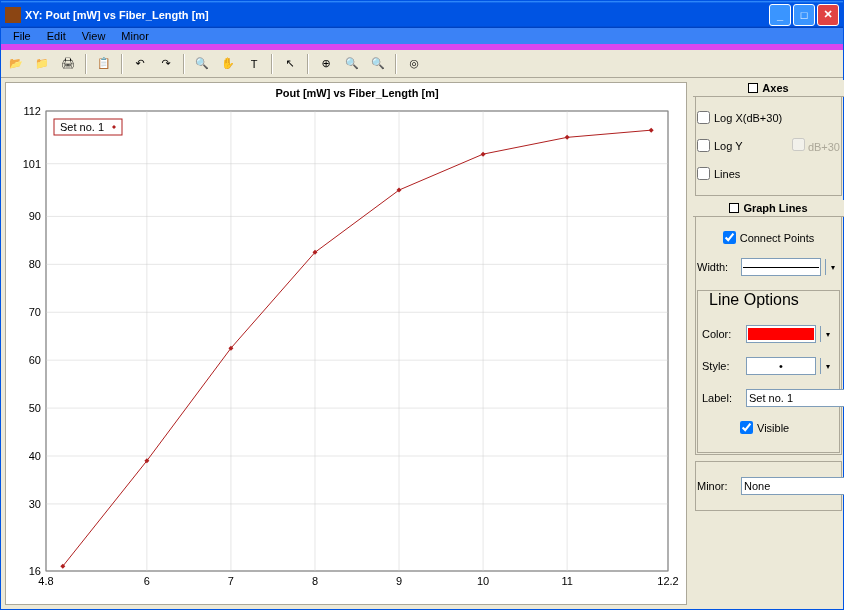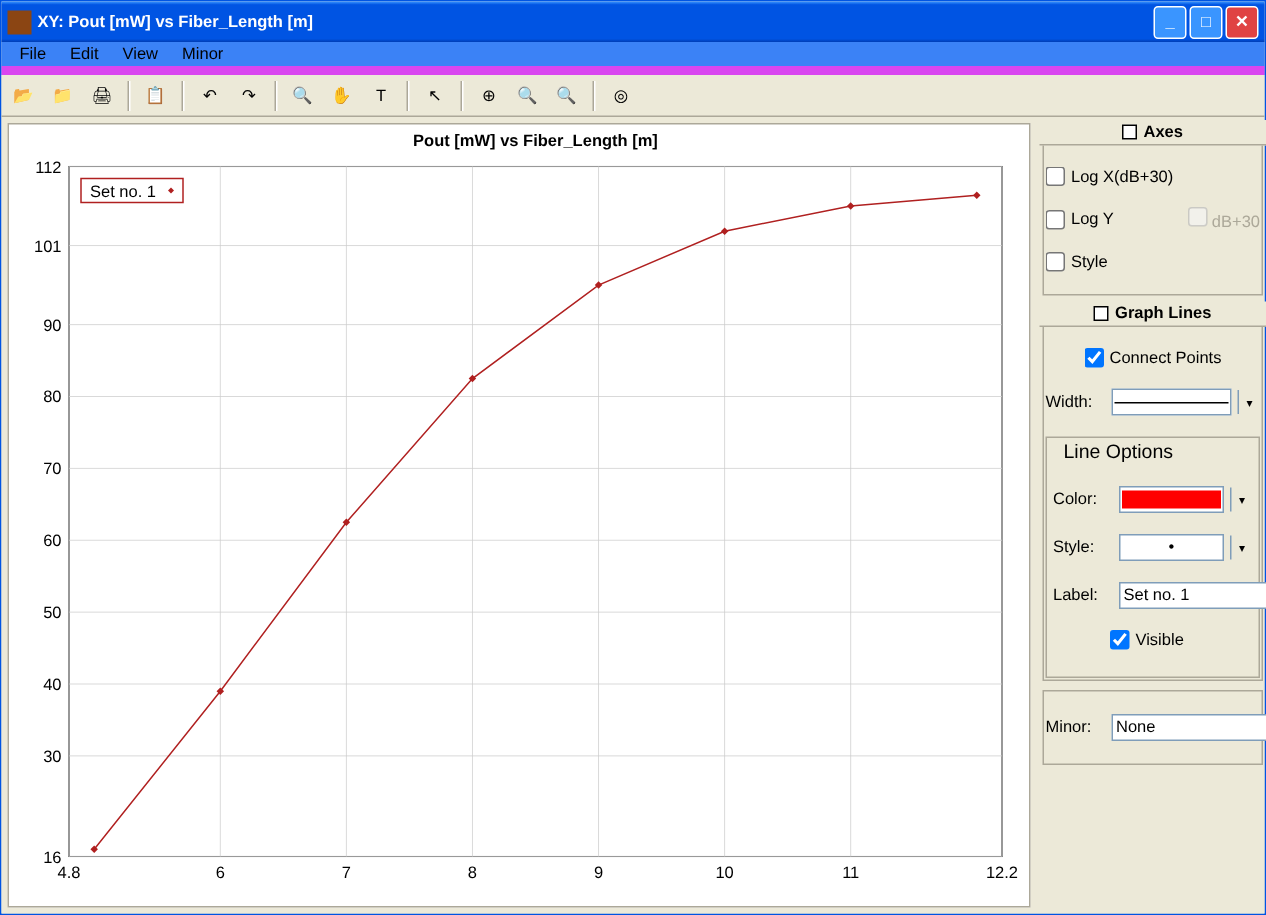--- a/index.html
+++ b/index.html
@@ -21,21 +21,21 @@
 .side-panel { width: 155px; padding: 4px; display: flex; flex-direction: column; gap: 6px; }
 .group { border: 1px solid #aca899; background: #ece9d8; padding: 1px; }
 .group-title { text-align: center; font-weight: bold; background: #ece9d8; margin: -4px -4px 4px -4px; padding: 2px; border-bottom: 1px solid #aca899; display: flex; align-items: center; justify-content: center; gap: 4px; }
 .group-title .sq { width: 10px; height: 10px; border: 1px solid #000; background: #fff; }
 .row { display: flex; align-items: center; margin: 14px 0; gap: 4px; }
 .row label { min-width: 40px; }
 .row input[type=text], .row select { flex: 1; height: 18px; border: 1px solid #7f9db9; background: #fff; padding: 0 2px; font-size: 11px; }
 .row.chk { justify-content: center; align-items: center; }
 input[type=checkbox] { width: 13px; height: 13px; }
 .fieldset { border: 1px solid #aca899; padding: 4px; margin-top: 4px; }
-.fieldset-title { font-size: 13px; margin: -10px 0 2px 4px; background: #ece9d8; padding: 0 3px; display: inline-block; }
+.fieldset-title { font-size: 16px; margin: -10px 0 2px 4px; background: #ece9d8; padding: 0 3px; display: inline-block; }
 .disabled { color: #aca899; }
 .color-swatch { flex: 1; height: 18px; border: 1px solid #7f9db9; background: #fff; display: flex; align-items: center; padding: 1px; }
 .color-inner { width: 100%; height: 12px; background: #ff0000; }
 .dd-arrow { width: 15px; height: 16px; background: #ece9d8; border-left: 1px solid #7f9db9; display: flex; align-items: center; justify-content: center; font-size: 8px; }
 svg { display: block; }
 </style>
 </head>
 <body>
 
 <div class="window">
@@ -141,21 +141,21 @@
             <input type="checkbox" style="">
             <label>Log X(dB+30)</label>
           </div>
         <div class="row">
             <input type="checkbox" style="">
             <label>Log Y</label>
             <span class="disabled" style="margin-left:auto"><input type="checkbox" disabled="" style=""> <span>dB+30</span></span>
           </div>
         <div class="row">
             <input type="checkbox" style="">
-            <label>Style</label>
+            <label>Lines</label>
           </div>
       </div>
       <div class="group">
         <div class="group-title">
             <span class="sq"></span>
             <span>Graph Lines</span>
           </div>
         <div class="row chk">
             <input type="checkbox" checked="" style="">
             <label>Connect Points</label>

